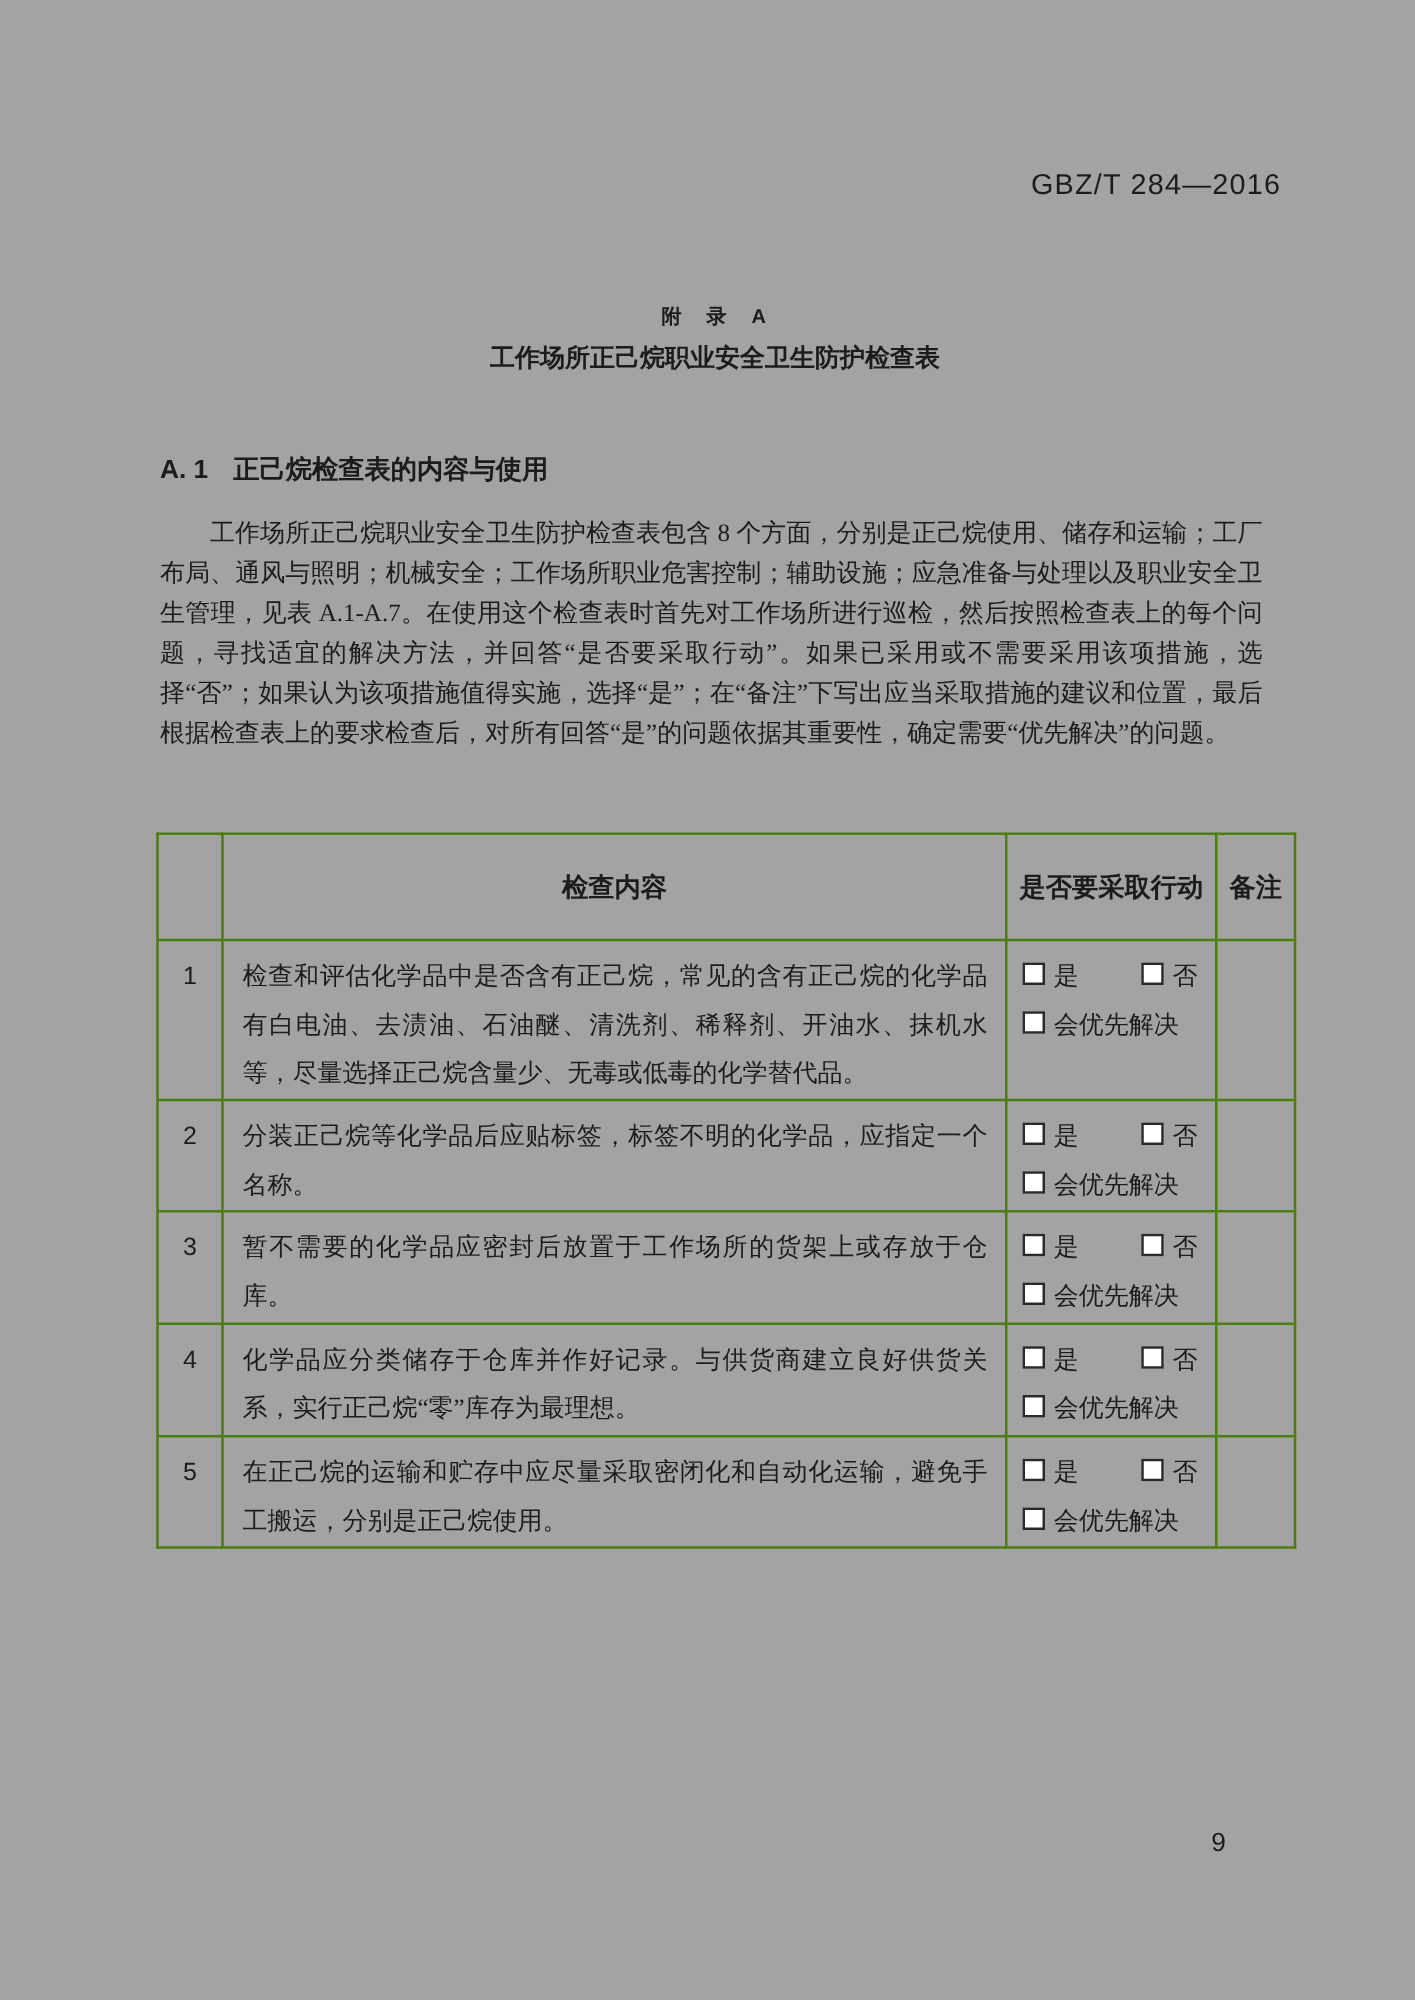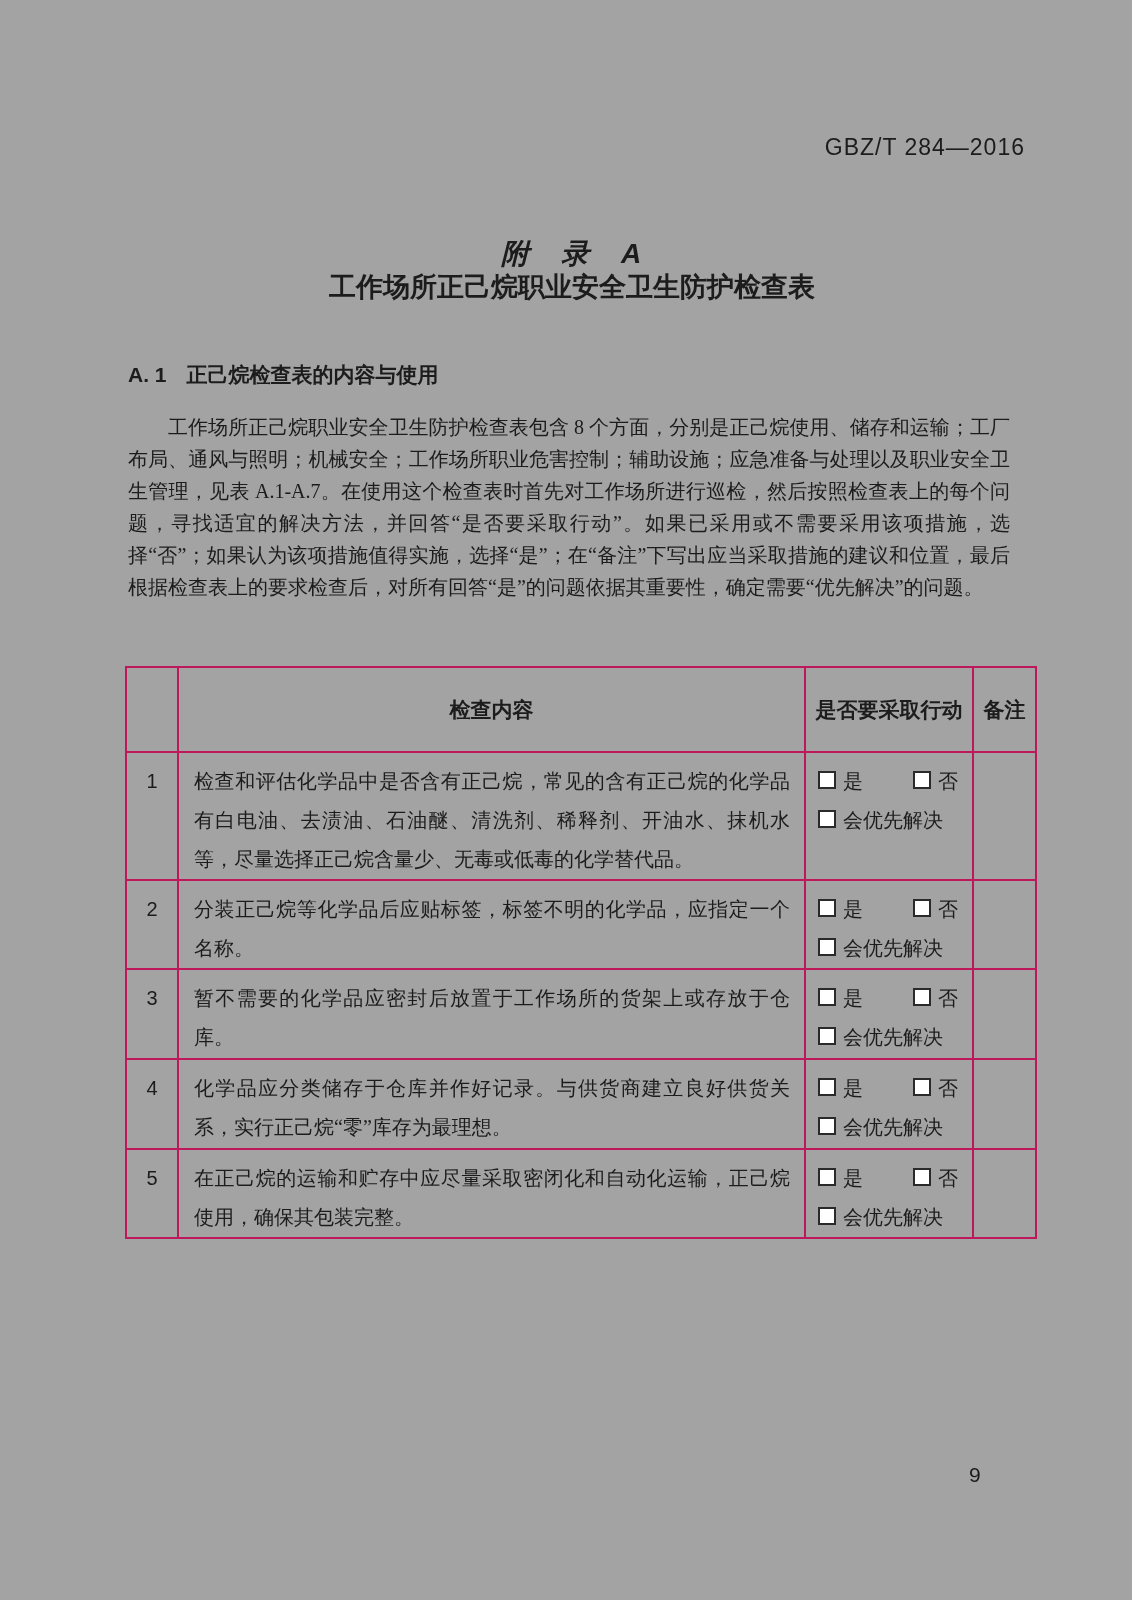--- a/index.html
+++ b/index.html
@@ -23,23 +23,23 @@
   }
   .title-block {
     position: absolute;
     top: 237px;
     left: 20px;
     width: 1104px;
     text-align: center;
     font-family: "Liberation Sans", sans-serif;
     font-weight: bold;
   }
-  .title-line1 { font-size: 28px; line-height: 33px; letter-spacing: 2px; font-style: italic; }
+  .title-line1 { font-size: 16px; line-height: 33px; letter-spacing: 2px; }
   .title-line2 { font-size: 22px; line-height: 32px; }
-  .title-line3 { font-size: 27px; line-height: 34px; }
+  .title-line3 { font-size: 20px; line-height: 34px; }
   .section-heading {
     position: absolute;
     top: 361px;
     left: 128px;
     font-family: "Liberation Sans", sans-serif;
     font-weight: bold;
     font-size: 21px;
     text-align: center;
   }
   .section-heading .section-num { margin-right: 20px; }
@@ -67,21 +67,21 @@
   table.checklist {
     position: absolute;
     top: 666px;
     left: 125px;
     width: 910px;
     border-collapse: collapse;
     table-layout: fixed;
     font-size: 20px;
   }
   table.checklist th, table.checklist td {
-    border: 2px solid #be185d;
+    border: 2px solid #4d7c0f;
     box-sizing: border-box;
     overflow: hidden;
   }
   table.checklist thead th {
     font-family: "Liberation Sans", sans-serif;
     font-weight: bold;
     font-size: 21px;
     text-align: center;
     vertical-align: middle;
     height: 85px;
@@ -212,21 +212,21 @@
             <span class="opt"><span class="cb"></span><span>是</span></span><span class="opt opt-no"><span class="cb"></span><span>否</span></span>
           </div>
           <div class="opt-line">
             <span class="opt"><span class="cb"></span><span>会优先解决</span></span>
           </div>
         </td>
         <td class="remark"></td>
       </tr>
       <tr>
         <td class="num">5</td>
-        <td class="content">在正己烷的运输和贮存中应尽量采取密闭化和自动化运输，正己烷使用，确保其包装完整。</td>
+        <td class="content">在正己烷的运输和贮存中应尽量采取密闭化和自动化运输，避免手工搬运，分别是正己烷使用。</td>
         <td class="action">
           <div class="opt-line">
             <span class="opt"><span class="cb"></span><span>是</span></span><span class="opt opt-no"><span class="cb"></span><span>否</span></span>
           </div>
           <div class="opt-line">
             <span class="opt"><span class="cb"></span><span>会优先解决</span></span>
           </div>
         </td>
         <td class="remark"></td>
       </tr>

